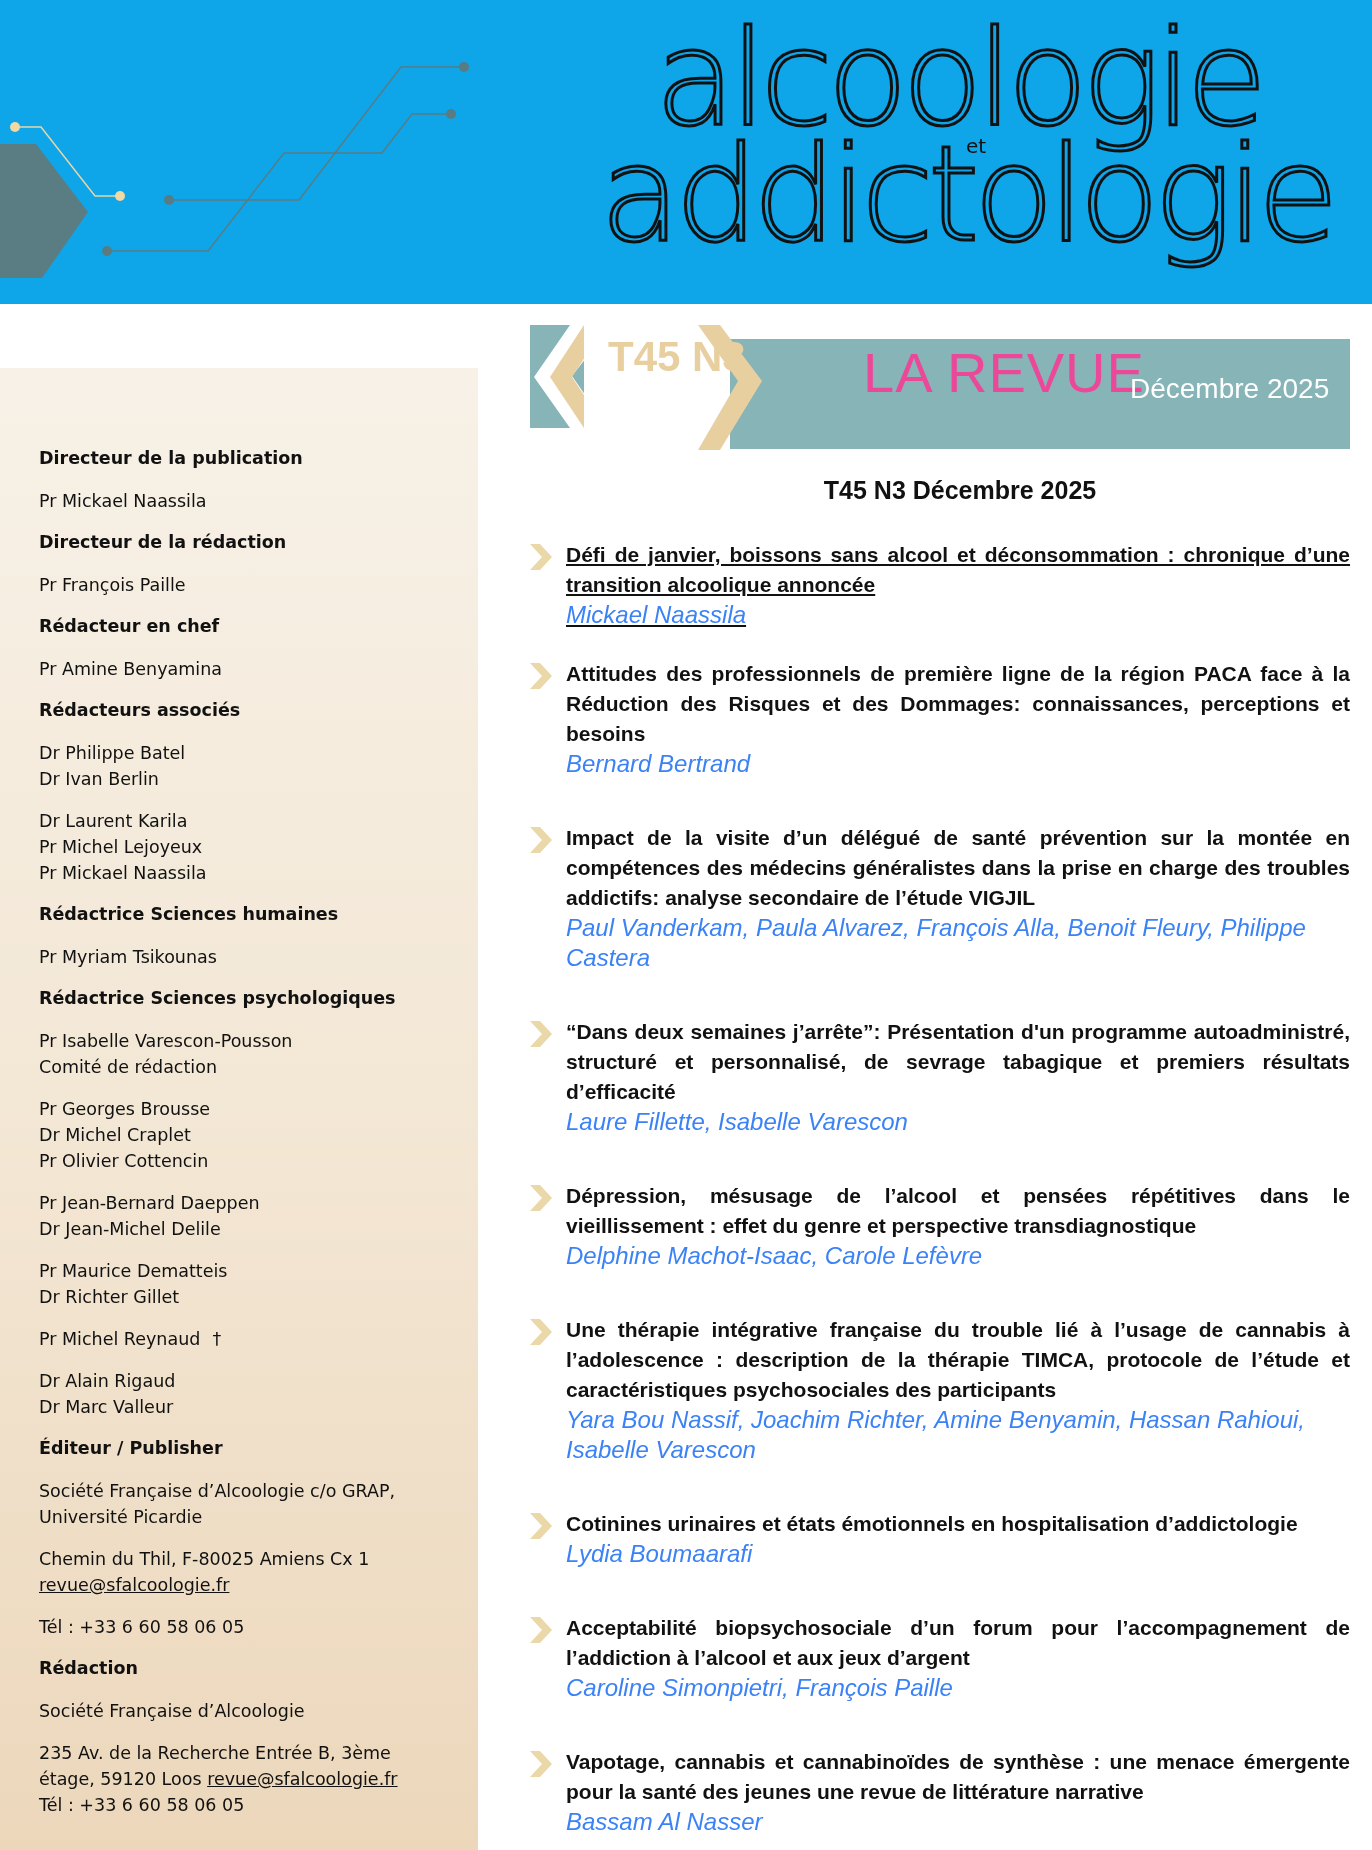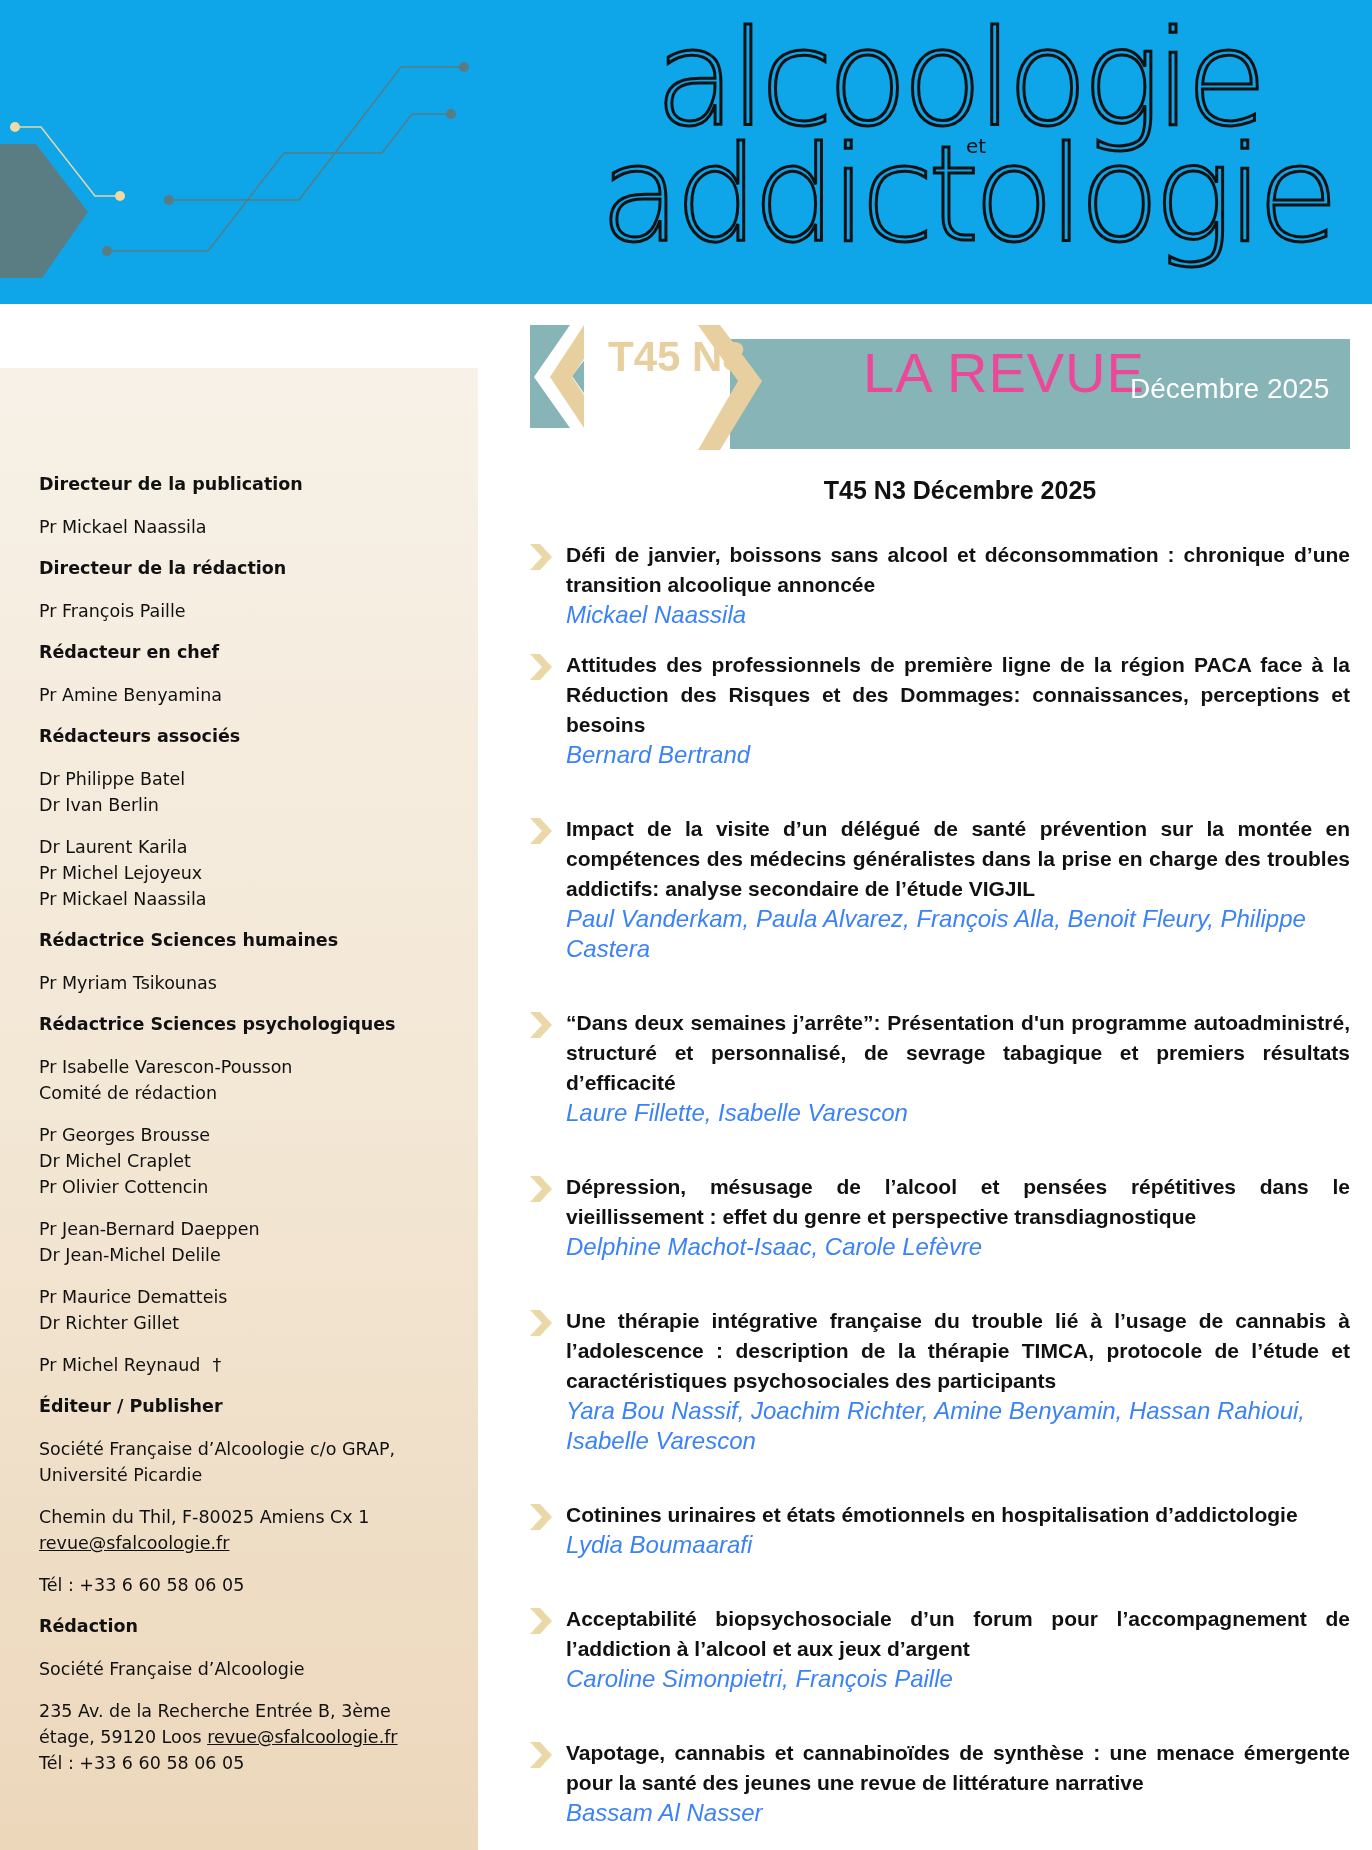--- a/index.html
+++ b/index.html
@@ -16,21 +16,21 @@
     line-height: 1; white-space: nowrap;
   }
   .logo .line1 { left: 55px; top: 0px; font-size: 132px; }
   .logo .line2 { left: 0px; top: 116px; font-size: 132px; }
   .logo .et { position: absolute; left: 366px; top: 122px; font-size: 20px; color: #111; }
 
   
   .sidebar {
     position: absolute; left: 0; top: 368px; width: 478px; height: 1482px;
     background: linear-gradient(to bottom, #f7f1e7 0%, #f3e7d5 50%, #ecd7bb 100%);
-    padding: 104px 0 0 39px;
+    padding: 78px 0 0 39px;
     font-family: "DejaVu Sans", sans-serif; font-size: 17.5px; color: #111;
   }
   .sidebar .sec-title { font-weight: bold; margin-bottom: 18px; line-height: 24px; }
   .sidebar .grp { margin-bottom: 16px; line-height: 26px; }
   .sidebar a { color: #111; text-decoration: underline; }
   .sidebar .dagger { margin-left: 12px; }
 
   
   .banner { position: absolute; left: 530px; top: 325px; width: 820px; height: 125px; }
   .banner svg { position: absolute; left: 0; top: 0; }
@@ -134,20 +134,24 @@
   </div>
   <div class="grp">
     <div>Pr Maurice Dematteis</div>
     <div>Dr Richter Gillet</div>
   </div>
   <div class="grp">
     <div>
       <span>Pr Michel Reynaud</span><span class="dagger">†</span>
     </div>
   </div>
+  <div class="grp">
+    <div>Dr Alain Rigaud</div>
+    <div>Dr Marc Valleur</div>
+  </div>
 
   <div class="sec-title">Éditeur / Publisher</div>
   <div class="grp">
     <div>Société Française d’Alcoologie c/o GRAP,</div>
     <div>Université Picardie</div>
   </div>
   <div class="grp">
     <div>Chemin du Thil, F-80025 Amiens Cx 1</div>
     <a>revue@sfalcoologie.fr</a>
   </div>
@@ -163,21 +167,21 @@
     <div>235 Av. de la Recherche Entrée B, 3ème</div>
     <div>
       <span>étage, 59120 Loos</span>
       <a>revue@sfalcoologie.fr</a>
     </div>
     <div>Tél : +33 6 60 58 06 05</div>
   </div>
 </div>
 
 <div class="articles">
-  <div class="article" style="margin-bottom:20px;">
+  <div class="article" style="margin-bottom:29px;text-decoration:underline;">
     <svg class="chev" viewBox="0 0 24 26">
         <polygon points="2,0 12,0 24,13 12,26 2,26 14,13" fill="#ead8a8"></polygon>
       </svg>
     <div class="title">Défi de janvier, boissons sans alcool et déconsommation : chronique d’une transition alcoolique annoncée</div>
     <div class="authors">Mickael Naassila</div>
   </div>
   <div class="article" style="margin-bottom:44px;">
     <svg class="chev" viewBox="0 0 24 26">
         <polygon points="2,0 12,0 24,13 12,26 2,26 14,13" fill="#ead8a8"></polygon>
       </svg>

